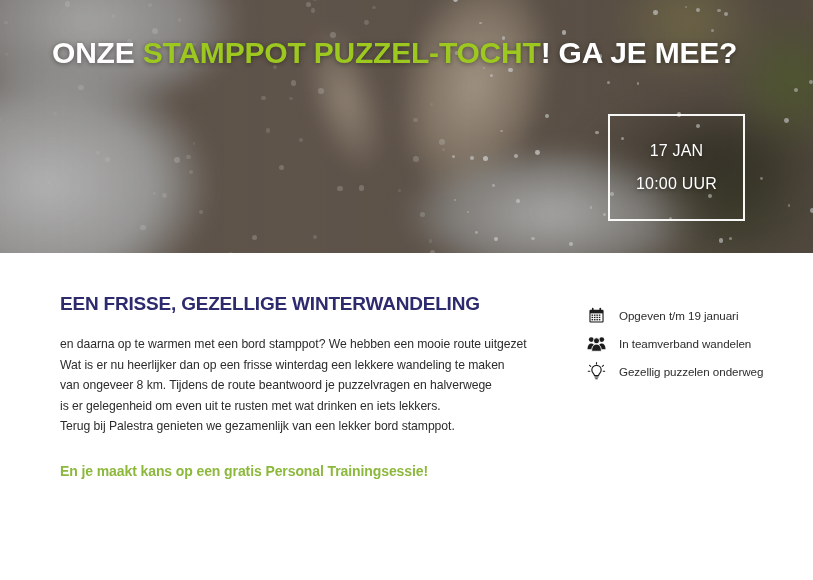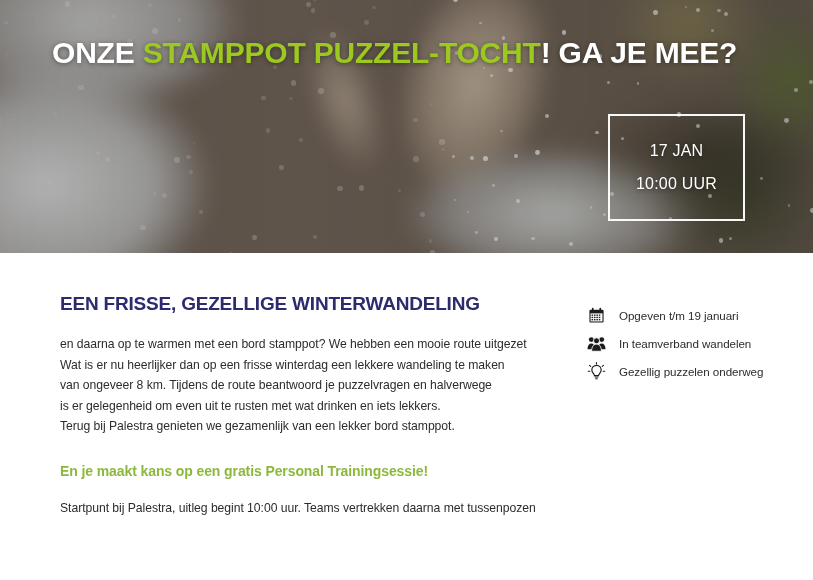--- a/index.html
+++ b/index.html
@@ -447,21 +447,20 @@
           <p>en daarna op te warmen met een bord stamppot? We hebben een mooie route uitgezet</p>
           <p>Wat is er nu heerlijker dan op een frisse winterdag een lekkere wandeling te maken</p>
           <p>van ongeveer 8 km. Tijdens de route beantwoord je puzzelvragen en halverwege</p>
           <p>is er gelegenheid om even uit te rusten met wat drinken en iets lekkers.</p>
           <p>Terug bij Palestra genieten we gezamenlijk van een lekker bord stamppot.</p>
         </div>
 
       <div class="sec-green">En je maakt kans op een gratis Personal Trainingsessie!</div>
 
       <div class="para" id="details-para">
-          <p>Startpunt bij Palestra, uitleg begint 10:00 uur. Teams vertrekken daarna met tussenpozen</p>
         </div>
     </div>
 
     <div class="col-right" id="feature-list">
         <div class="feature">
           <span class="glyph">
             <svg viewBox="0 0 24 24" width="17" height="17">
               <rect x="2" y="4" width="20" height="18" rx="1.5" fill="#1c1c1c"></rect>
               <rect x="3.6" y="9" width="16.8" height="11.4" fill="#ffffff"></rect>
               <rect x="5.5" y="1.2" width="2.4" height="4.6" rx="1.1" fill="#1c1c1c"></rect>

